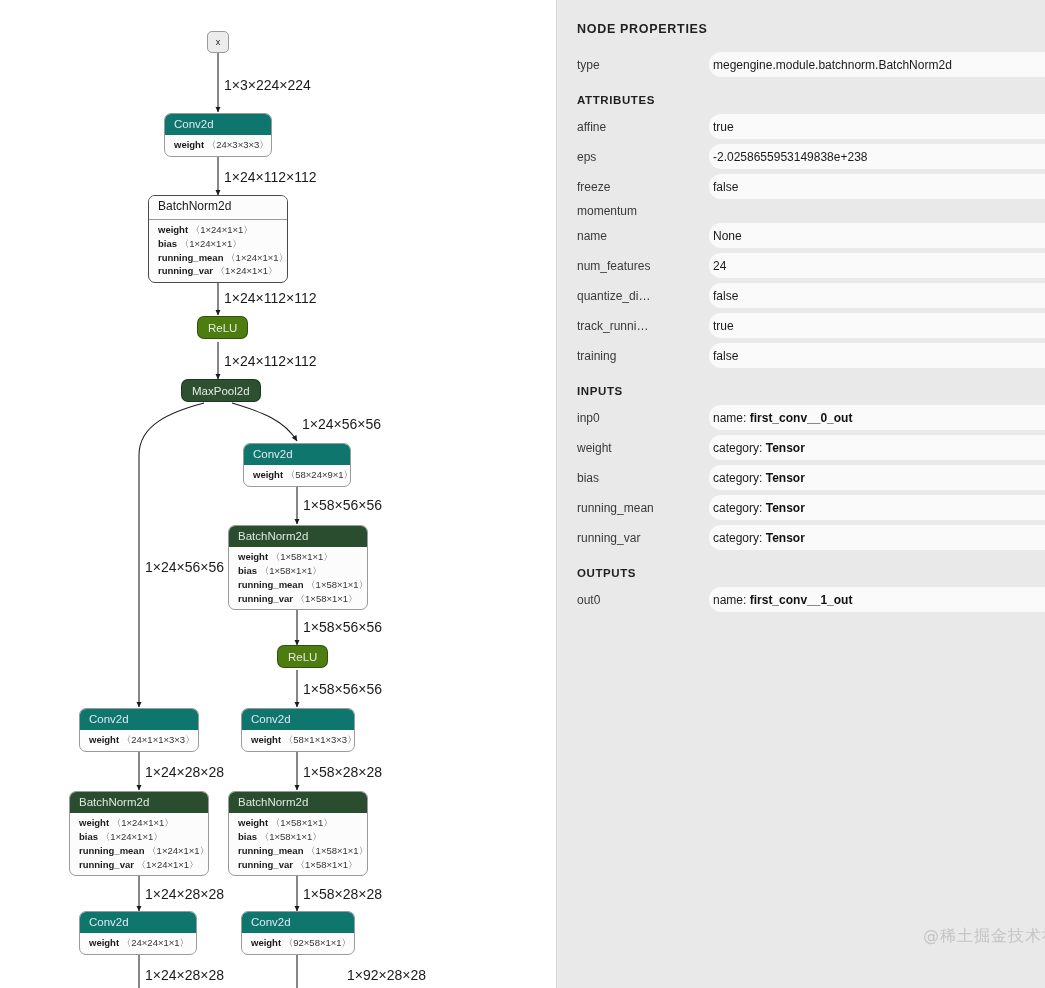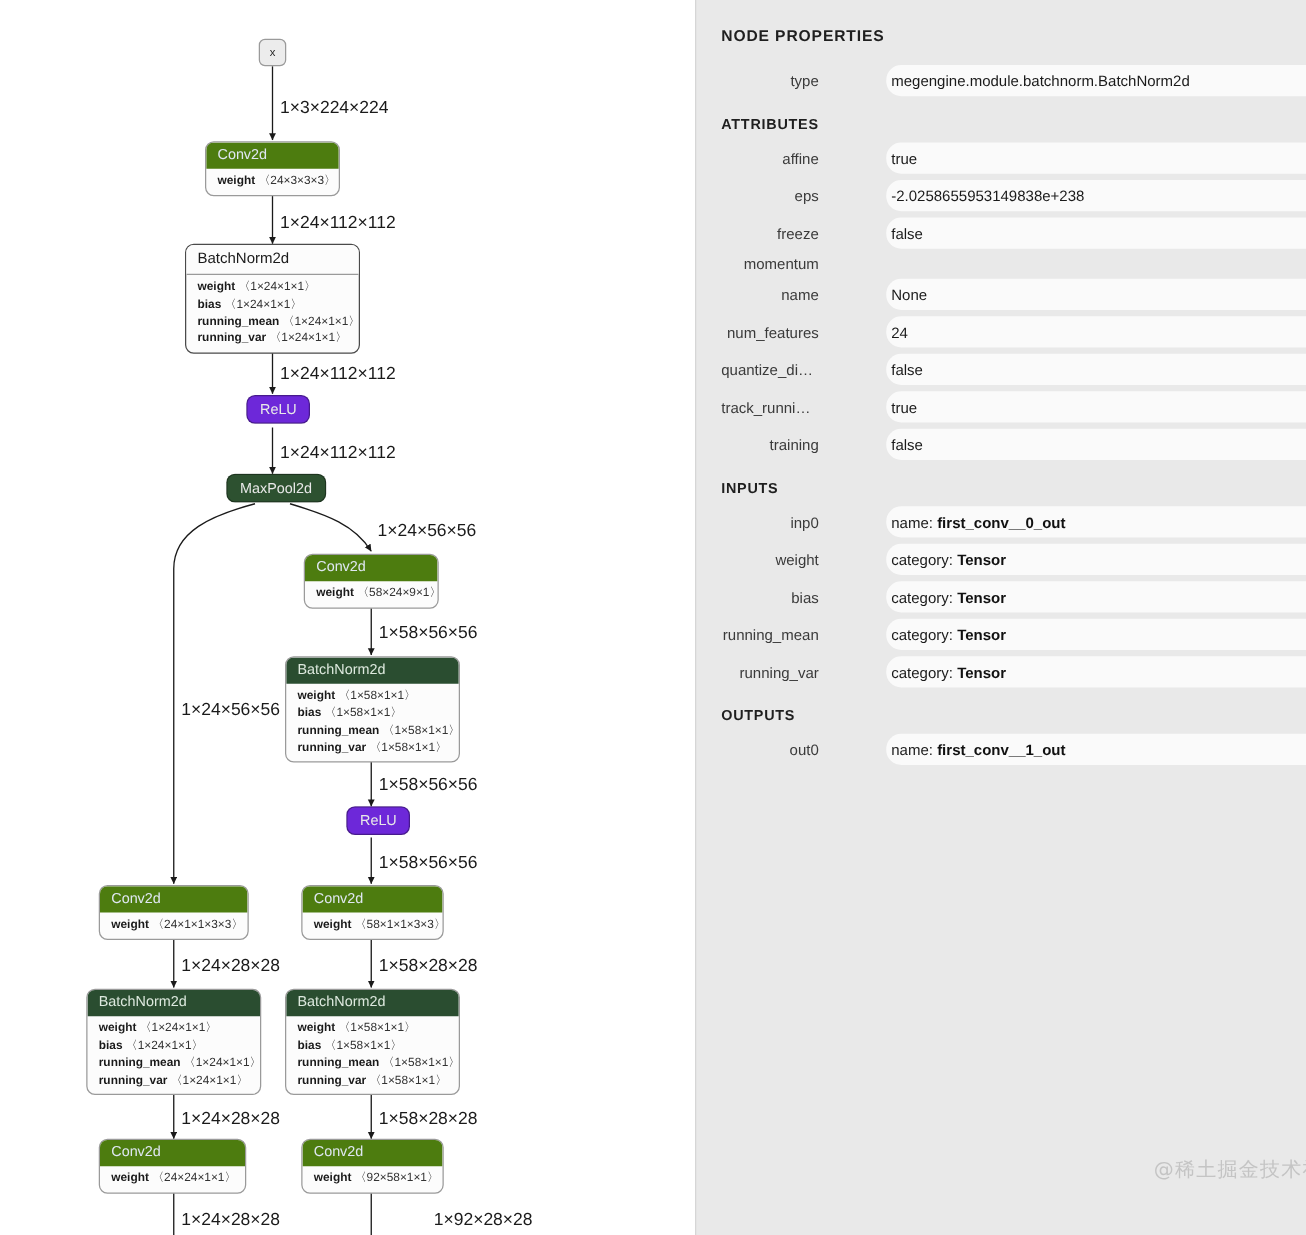--- a/index.html
+++ b/index.html
@@ -37,37 +37,37 @@
   .node-pill {
     border-radius: 7px;
     display: flex; align-items: center; justify-content: center;
     font-size: 11.5px;
     padding: 4px 10px;
     color: #e8e8e8;
     border: 1px solid rgba(0,0,0,.35);
     height: 23px;
     white-space: nowrap;
   }
-  .pill-relu { background: #6d28d9; }
+  .pill-relu { background: #4d7c0f; }
   .pill-pool { background: #2d5130; }
 
   
   .node-box {
     border: 1px solid #9a9a9a;
     border-radius: 7px;
     background: #fcfcfc;
     overflow: hidden;
   }
   .nb-head {
     font-size: 11.5px;
     padding: 3px 9px 4px 9px;
     line-height: 1.25;
     white-space: nowrap;
   }
-  .head-conv  { background: #4d7c0f; color: #dfe7f2; }
+  .head-conv  { background: #0f766e; color: #dfe7f2; }
   .head-bn    { background: #2a4d30; color: #dde9de; }
   .head-plain { background: #fcfcfc; color: #1a1a1a; border-bottom: 1px solid #9a9a9a; font-size: 12px; padding: 3px 9px 5px 9px;}
   .nb-body { padding: 3px 9px 4px 9px; }
   .prow { font-size: 9.5px; color: #1a1a1a; line-height: 1.45; white-space: nowrap; }
   .prow b { font-weight: bold; }
   .prow span.dim { color: #333; }
 
   .node-selected { border: 1.6px solid #4a4a4a; }
 
   .edge-label {
@@ -100,21 +100,21 @@
     font-size: 11.5px; font-weight: bold; letter-spacing: .6px;
     color: #1f1f1f; padding: 12px 0 8px 20px;
   }
   .row {
     display: flex; align-items: center;
     padding: 0 9px 0 20px;
     margin-bottom: 5px;
   }
   .row-label {
     width: 88px; flex: 0 0 88px;
-    text-align: right;
+    text-align: left;
     font-size: 12px; color: #3a3a3a;
     padding-right: 10px;
     white-space: nowrap; overflow: hidden; text-overflow: ellipsis;
   }
   .row-value {
     flex: 1 1 auto;
     background: #fafafa;
     border-radius: 12px;
     height: 25px;
     display: flex; align-items: center;

